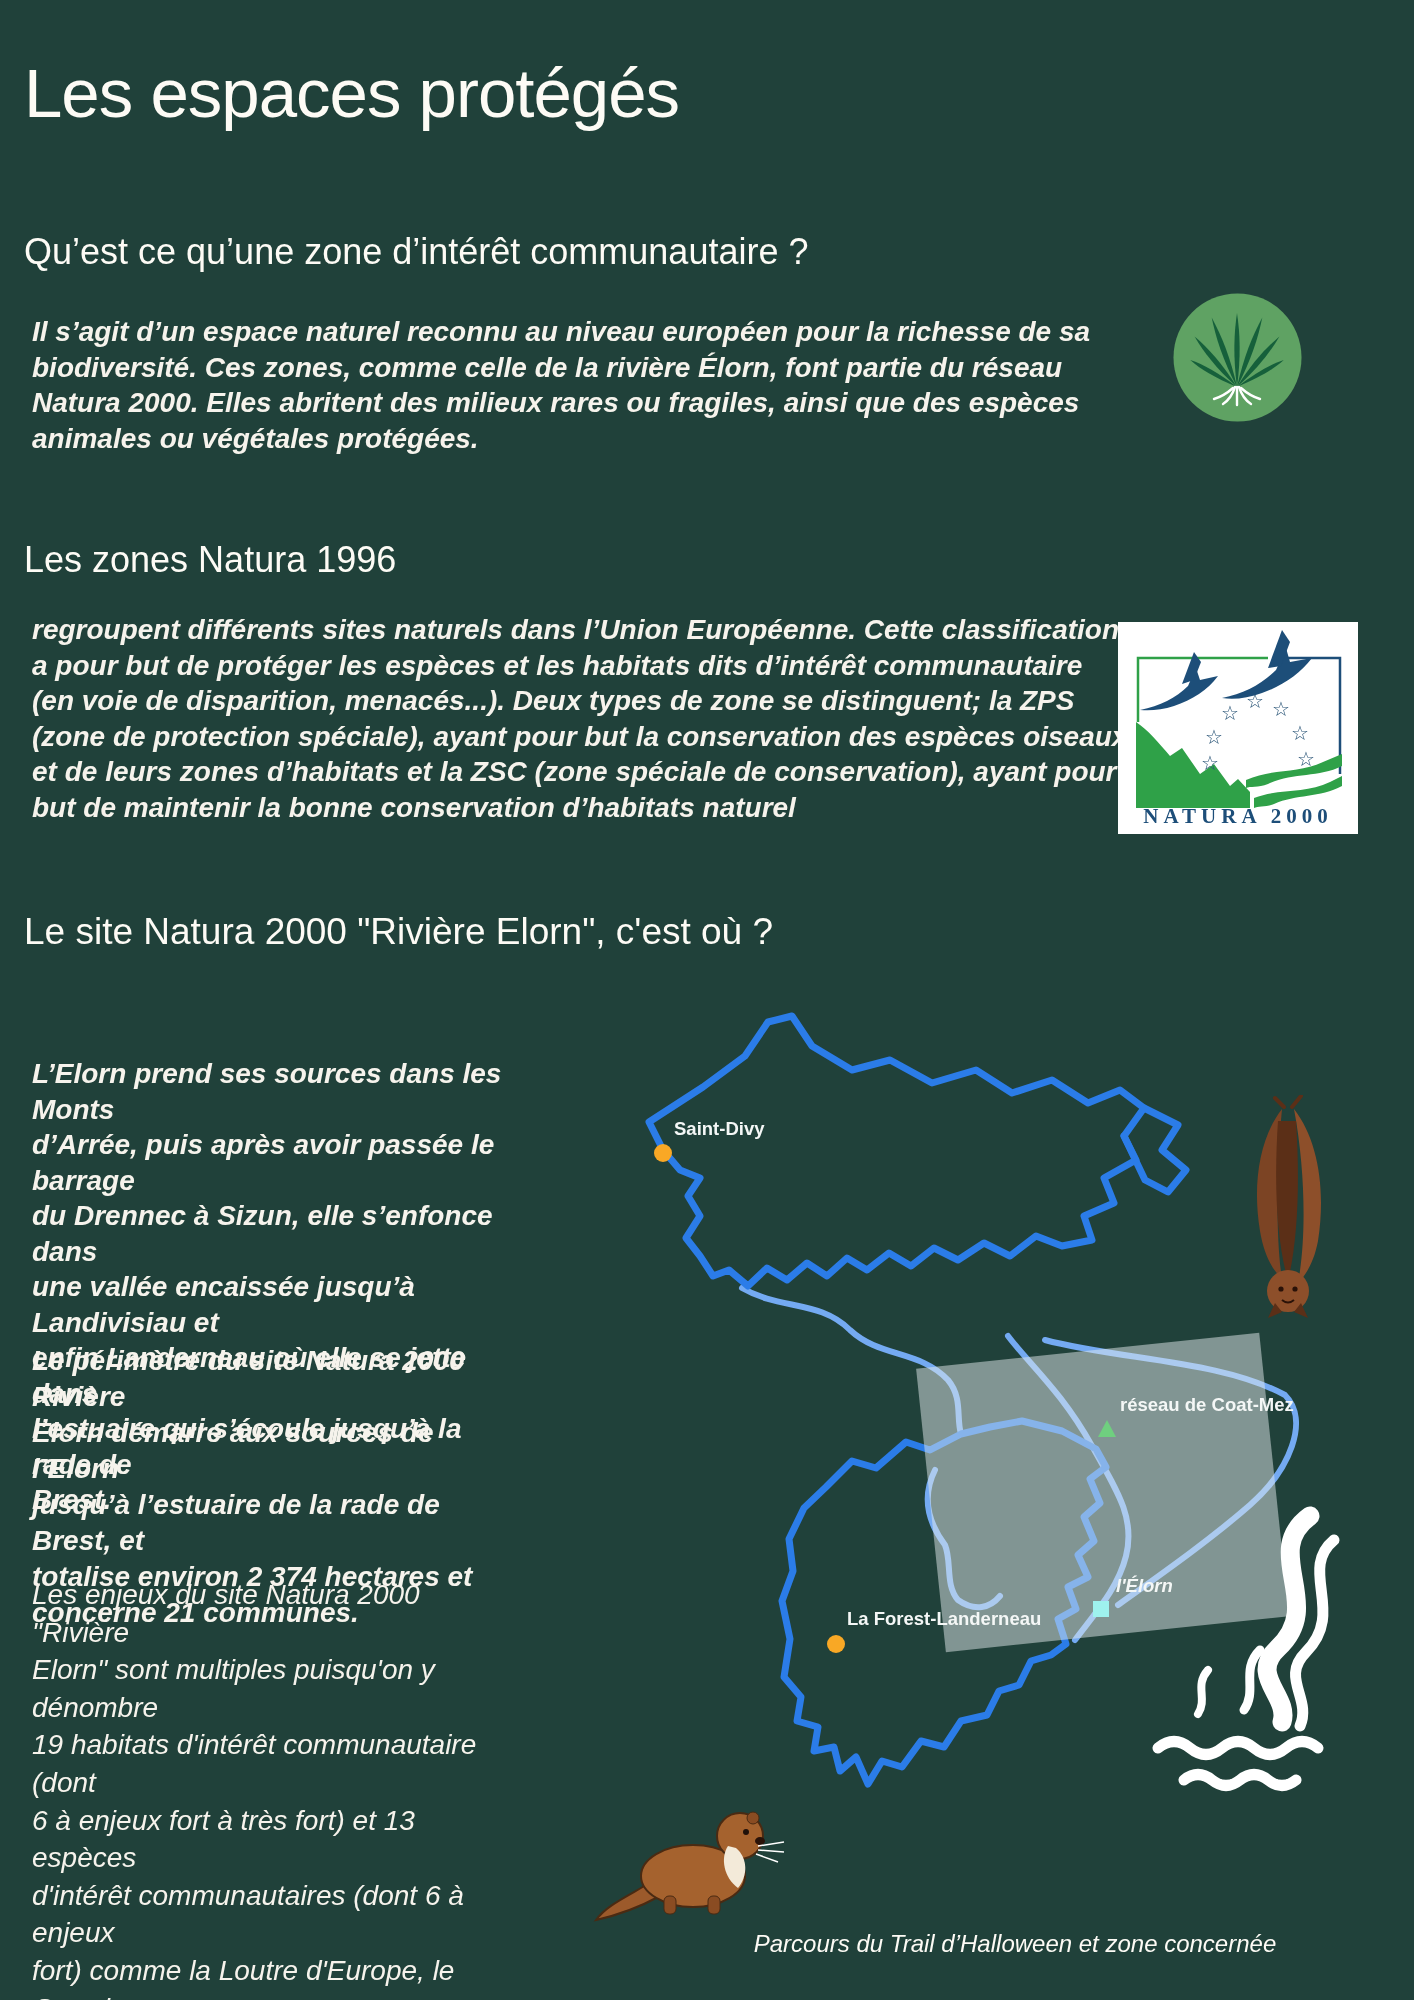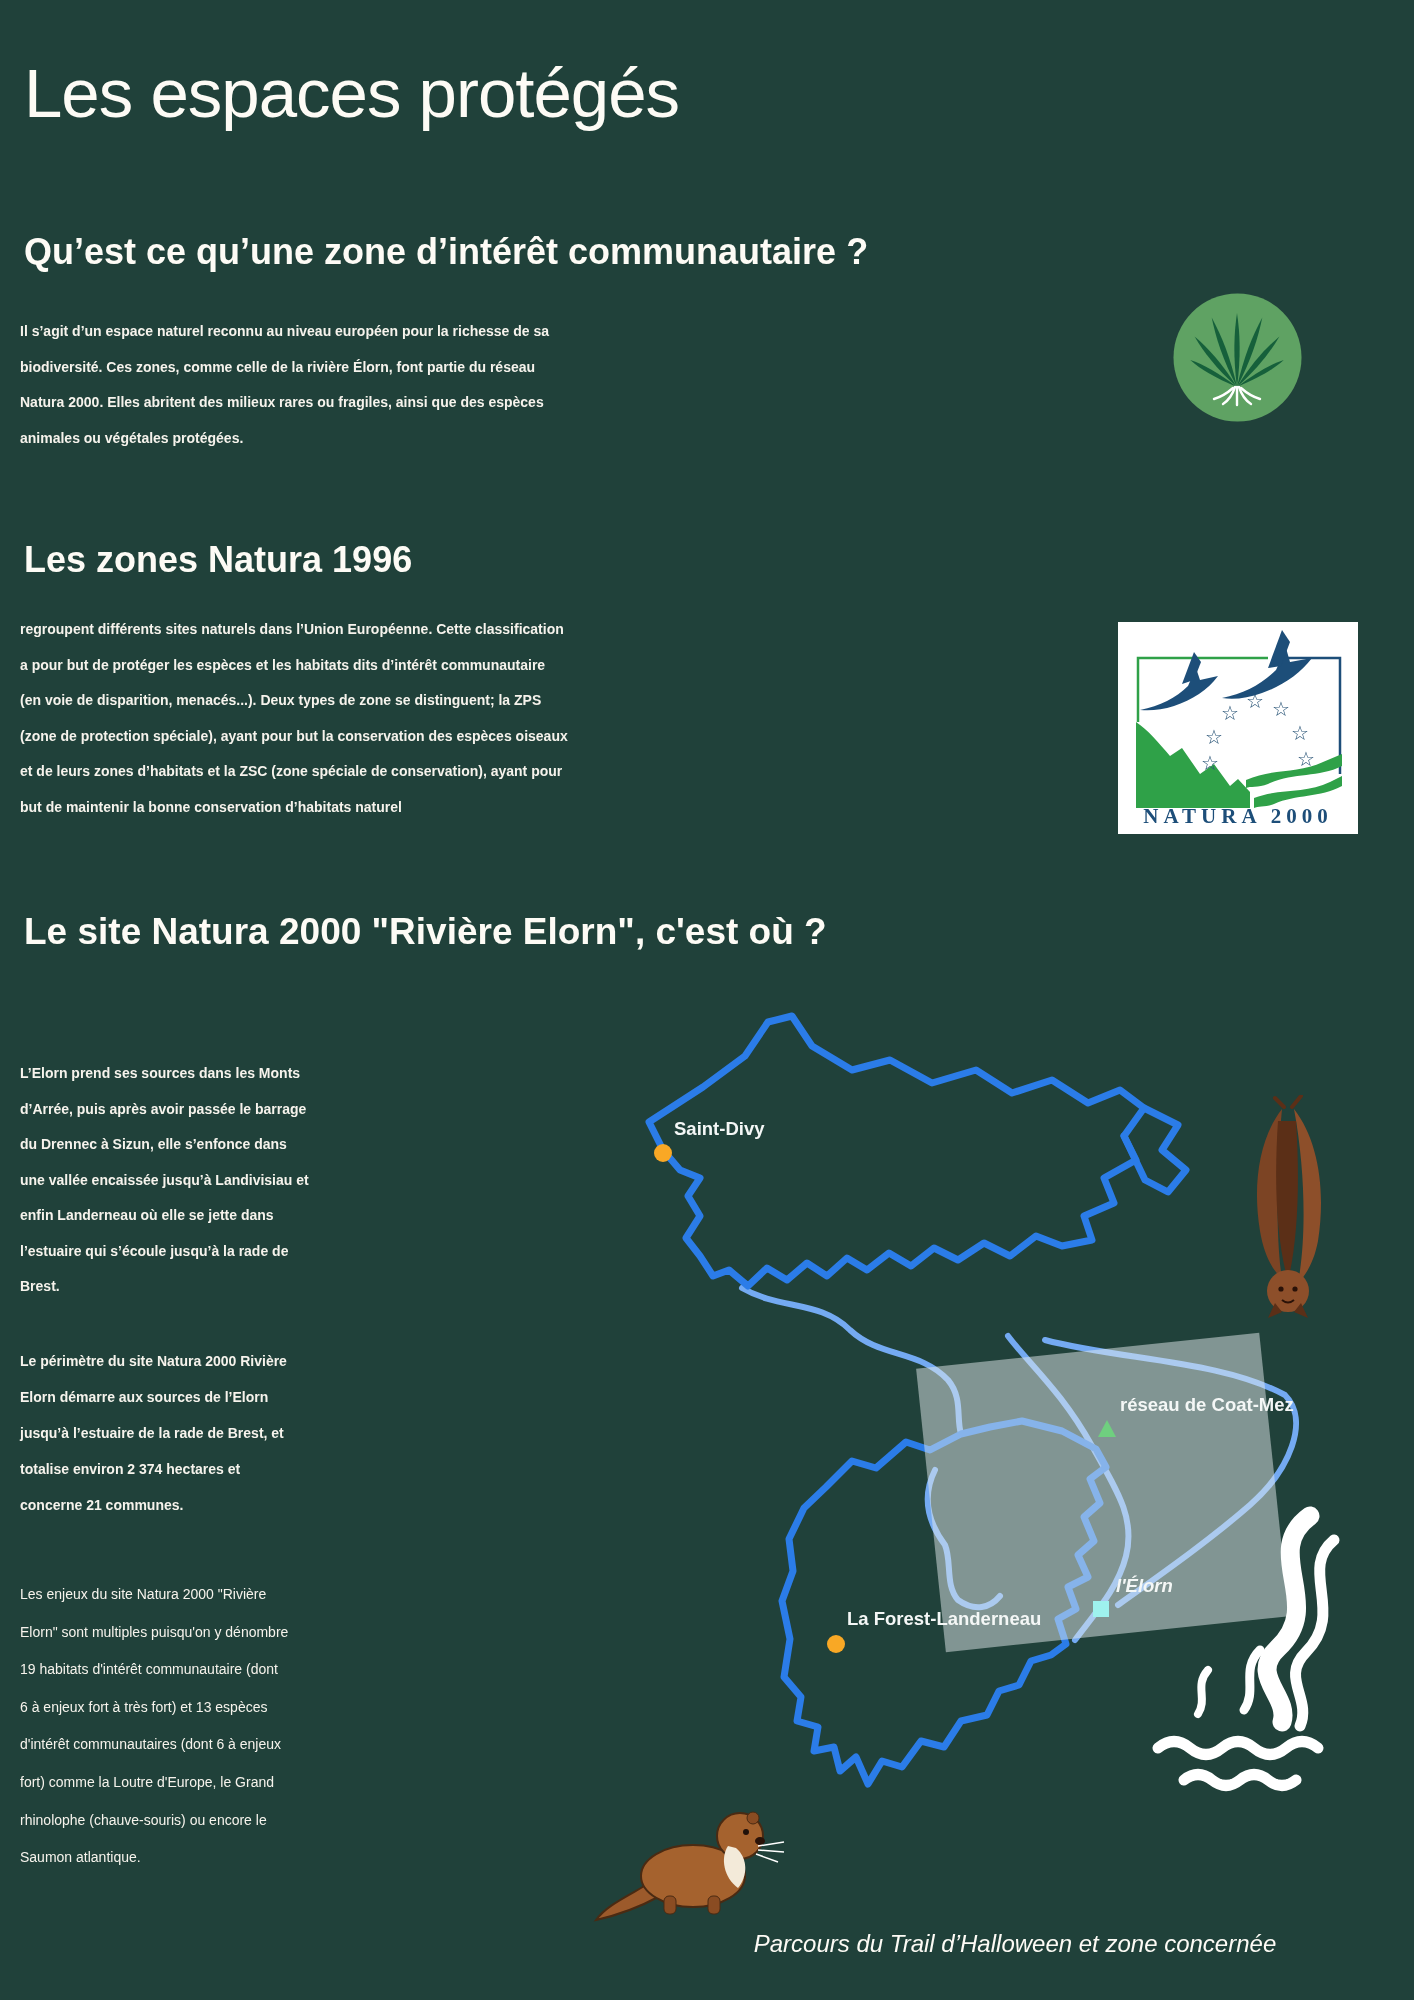--- a/index.html
+++ b/index.html
@@ -12,32 +12,33 @@
     color:#f8f5ef;
   }
   .abs{position:absolute;}
   .page-title{
     left:24px;top:58px;
     font-size:69px;font-weight:normal;line-height:1.05;
     color:#fdfbf5;letter-spacing:-1px;margin:0;
   }
   .section-heading{
     left:24px;
-    font-size:36px;font-weight:bold;line-height:1.1;
+    font-size:36px;font-weight:normal;line-height:1.1;
     color:#fdfbf5;margin:0;text-align:center;
   }
   .h-community{top:232px;}
   .h-natura{top:540px;}
   .h-elorn{top:912px;font-size:37px;}
   .body-text{
-    left:20px;
-    font-size:14px;font-weight:bold;
+    left:32px;
+    font-size:28px;font-weight:bold;
     line-height:35.5px;
     white-space:pre-line;
     color:#f6f3ec;
+    font-style:italic;
   }
   .p-community{top:314px;}
   .p-natura{top:612px;}
   .p-elorn-1{top:1024px;width:470px;margin-top:32px;}
   .p-elorn-2{top:1343px;width:470px;line-height:36px;}
   .p-elorn-3{top:1576px;width:470px;font-weight:400;line-height:37.6px;}
   .map-label{
     position:absolute;
     font-size:18.5px;font-weight:bold;color:#f4f7f6;
     white-space:nowrap;

